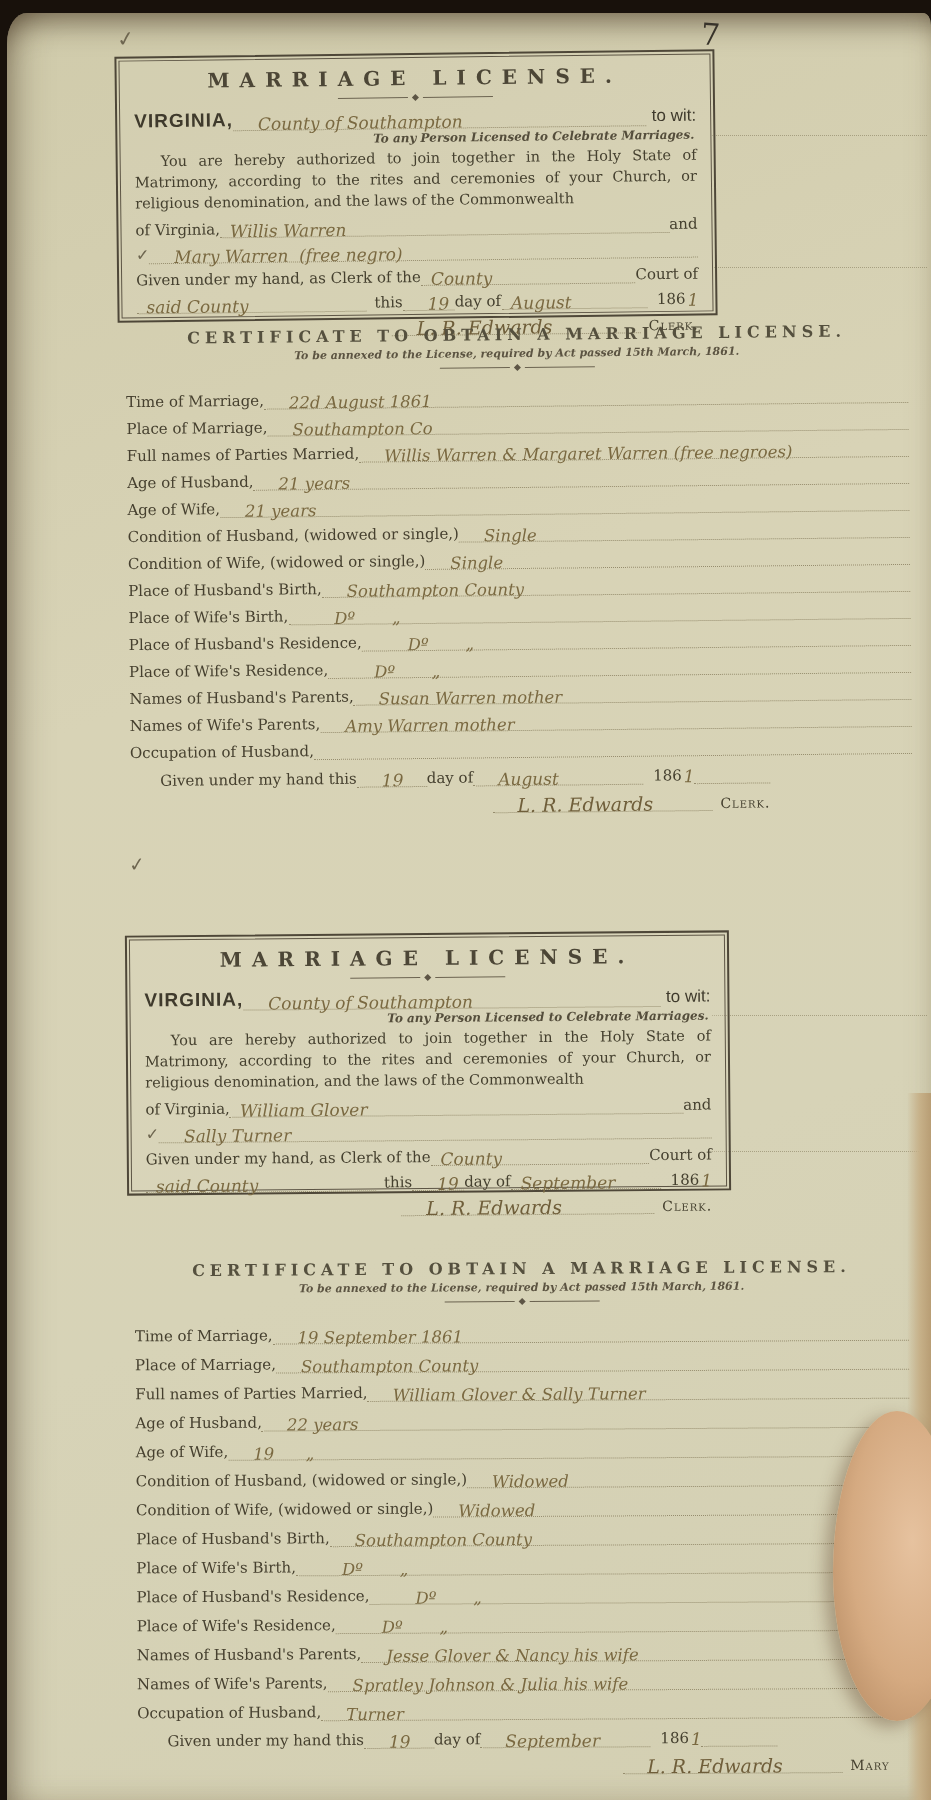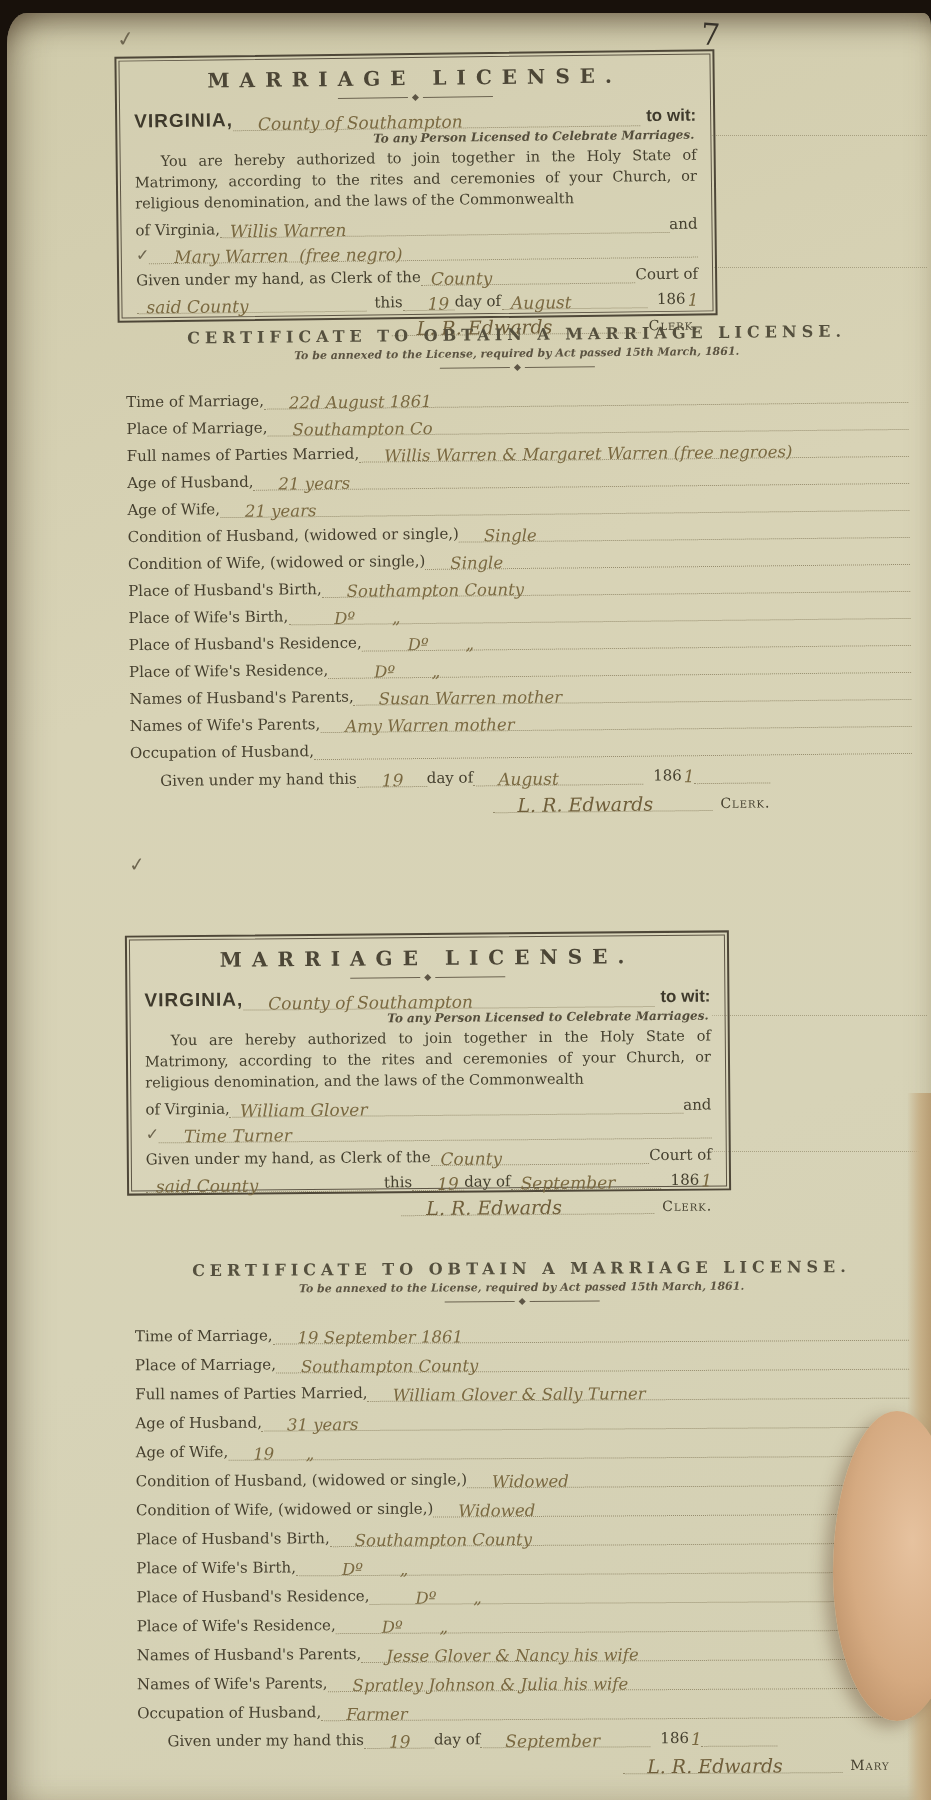--- a/index.html
+++ b/index.html
@@ -29,21 +29,21 @@
   
   .license{position:absolute;border:2px solid #4e4738;background:rgba(220,215,190,.25);}
   .license-inner{margin:2px;border:1px solid #5d5545;padding:6px 14px 4px 14px;height:calc(100% - 16px);}
   .lic-title{font-weight:700;font-size:20px;letter-spacing:10px;text-align:center;color:#4c4636;margin-top:2px;}
   .ornament{display:flex;align-items:center;justify-content:center;height:10px;margin:2px 0;}
   .orn-line{width:70px;height:1px;background:#6b6350;}
   .orn-diamond{width:5px;height:5px;background:#5d5545;transform:rotate(45deg);margin:0 5px;}
   .lic-row{display:flex;align-items:flex-end;margin-top:5px;}
   .lic-row .lbl{font-size:15px;color:#45402f;flex:none;line-height:1.2;}
   .state{font-family:"Liberation Sans",sans-serif;font-weight:700;font-size:19px;letter-spacing:1px;color:#3f3a2c;flex:none;}
-  .towit{font-family:"Liberation Sans",sans-serif;font-weight:700;font-size:17px;color:#3f3a2c;flex:none;margin-left:6px;}
+  .towit{font-family:"Liberation Sans",sans-serif;font-weight:400;font-size:17px;color:#3f3a2c;flex:none;margin-left:6px;}
   .addressee{font-weight:700;font-style:italic;font-size:12px;color:#544d3b;text-align:right;margin:2px 2px 0 0;}
   .body-text{font-size:14.5px;line-height:1.45;color:#45402f;text-indent:26px;text-align:justify;margin-top:3px;}
   .fill{flex:1;border-bottom:1px dotted #968d6e;position:relative;height:19px;}
   .fill .hand{position:absolute;left:25px;bottom:-4px;font-size:17px;}
   .fill.tight .hand{left:10px;}
   .fill.w230{flex:0 0 230px;} .fill.w52{flex:0 0 52px;} .fill.w70{flex:0 0 70px;} .fill.w170{flex:0 0 170px;}
   .lic-row .gap{flex:none;width:8px;}
   .yearp{font-size:15px;color:#45402f;flex:none;margin-left:10px;}
   .yearw{font-size:17px;flex:none;margin-left:2px;margin-bottom:-2px;}
   .sig-spacer{flex:0 0 255px;}
@@ -281,21 +281,21 @@
         <div class="lic-row">
           <span class="lbl">of Virginia,</span>
           <span class="fill tight">
               <span class="hand">William Glover</span>
             </span>
           <span class="lbl">and</span>
         </div>
         <div class="lic-row">
           <span class="hand check">✓</span>
           <span class="fill">
-              <span class="hand">Time Turner</span>
+              <span class="hand">Sally Turner</span>
             </span>
         </div>
         <div class="lic-row">
           <span class="lbl">Given under my hand, as Clerk of the</span>
           <span class="fill tight">
               <span class="hand">County</span>
             </span>
           <span class="lbl">Court of</span>
         </div>
         <div class="lic-row">
@@ -347,21 +347,21 @@
           </div>
           <div class="field-row">
             <span class="lbl">Full names of Parties Married,</span>
             <span class="fill">
               <span class="hand">William Glover &amp; Sally Turner</span>
             </span>
           </div>
           <div class="field-row">
             <span class="lbl">Age of Husband,</span>
             <span class="fill">
-              <span class="hand">31 years</span>
+              <span class="hand">22 years</span>
             </span>
           </div>
           <div class="field-row">
             <span class="lbl">Age of Wife,</span>
             <span class="fill">
               <span class="hand">19      „</span>
             </span>
           </div>
           <div class="field-row">
             <span class="lbl">Condition of Husband, (widowed or single,)</span>
@@ -407,21 +407,21 @@
           </div>
           <div class="field-row">
             <span class="lbl">Names of Wife's Parents,</span>
             <span class="fill">
               <span class="hand">Spratley Johnson &amp; Julia his wife</span>
             </span>
           </div>
           <div class="field-row">
             <span class="lbl">Occupation of Husband,</span>
             <span class="fill">
-              <span class="hand">Farmer</span>
+              <span class="hand">Turner</span>
             </span>
           </div>
         </div>
       <div class="given-row">
         <span class="lbl indent">Given under my hand this</span>
         <span class="fill w70">
             <span class="hand">19</span>
           </span>
         <span class="lbl">day of</span>
         <span class="fill w170">

